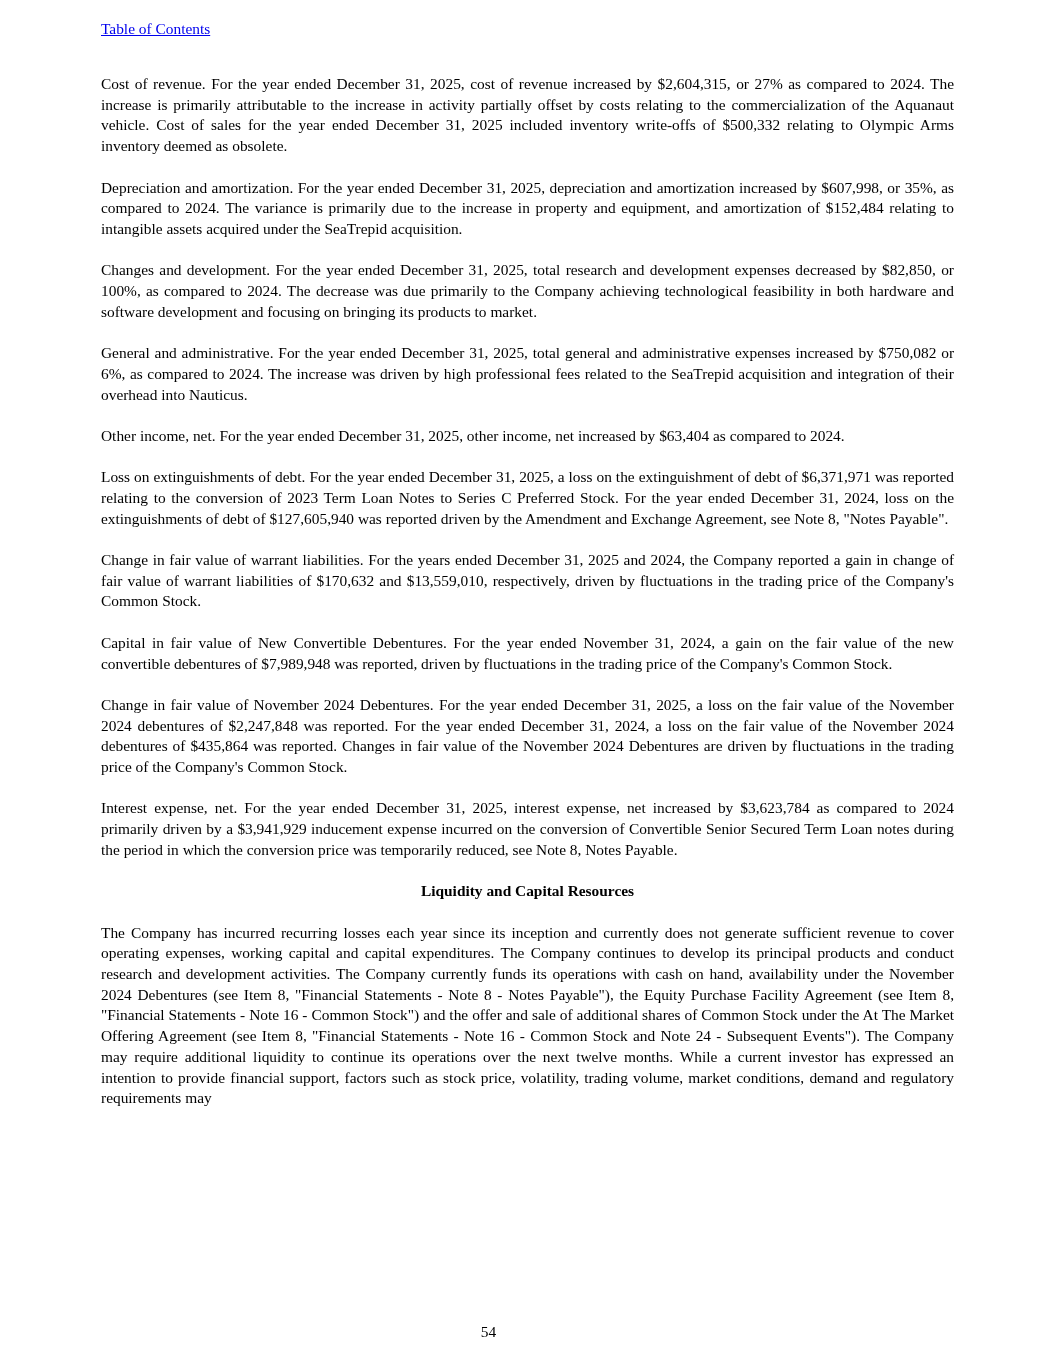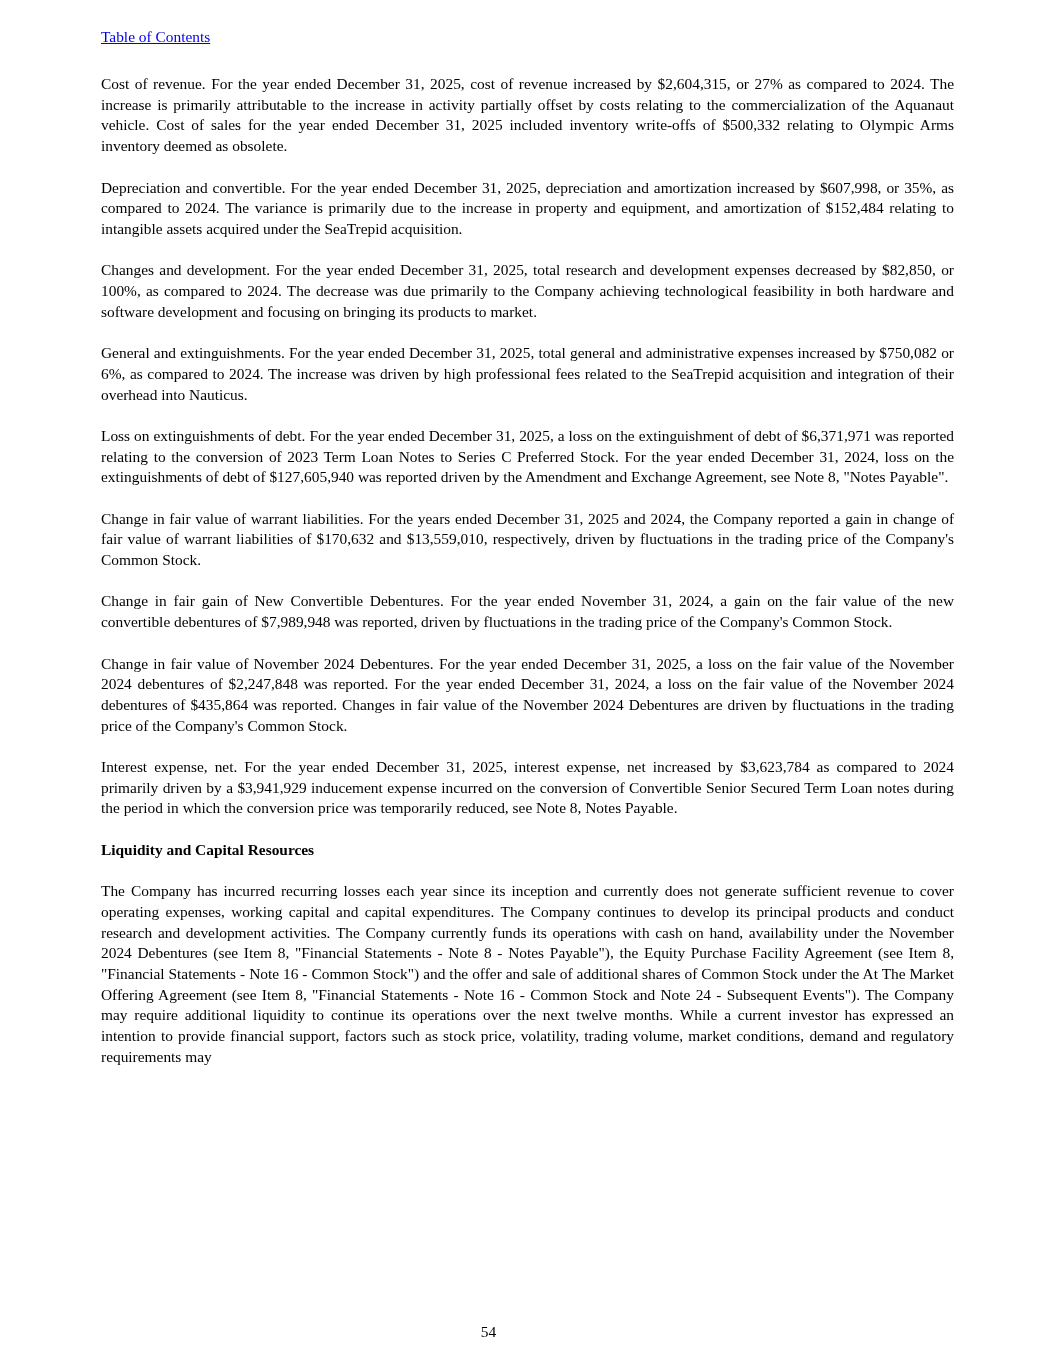--- a/index.html
+++ b/index.html
@@ -14,58 +14,59 @@
     overflow: hidden;
   }
   .toc-link {
     position: absolute;
     left: 101px;
     top: 19px;
     color: #0000ee;
     text-decoration: underline;
     font-size: 15.4px;
     cursor: pointer;
-    margin-top: 8px;
   }
   .content {
     position: absolute;
     left: 101px;
     top: 74px;
     width: 853px;
   }
   .para {
     margin: 0 0 20.7px 0;
     text-align: justify;
   }
   .para .lead { }
   .heading {
     margin: 0 0 20.7px 0;
     font-weight: bold;
+    text-align: center;
   }
   .page-num {
     position: absolute;
     left: 0;
     width: 977px;
     top: 1322px;
     text-align: center;
     font-size: 15.4px;
   }
 </style>
 </head>
 <body>
 
 <a class="toc-link">Table of Contents</a>
 
 <div class="content">
   <p class="para"><span class="lead">Cost of revenue.</span><span> For the year ended December 31, 2025, cost of revenue increased by $2,604,315, or 27% as compared to 2024. The increase is primarily attributable to the increase in activity partially offset by costs relating to the commercialization of the Aquanaut vehicle. Cost of sales for the year ended December 31, 2025 included inventory write-offs of $500,332 relating to Olympic Arms inventory deemed as obsolete.</span></p>
-  <p class="para"><span class="lead">Depreciation and convertible.</span><span> For the year ended December 31, 2025, depreciation and amortization increased by $607,998, or 35%, as compared to 2024.  The variance is primarily due to the increase in property and equipment, and amortization of $152,484 relating to intangible assets acquired under the SeaTrepid acquisition.</span></p>
+  <p class="para"><span class="lead">Depreciation and amortization.</span><span> For the year ended December 31, 2025, depreciation and amortization increased by $607,998, or 35%, as compared to 2024.  The variance is primarily due to the increase in property and equipment, and amortization of $152,484 relating to intangible assets acquired under the SeaTrepid acquisition.</span></p>
   <p class="para"><span class="lead">Changes and development</span><span>. For the year ended December 31, 2025, total research and development expenses decreased by $82,850, or 100%, as compared to 2024. The decrease was due primarily to the Company achieving technological feasibility in both hardware and software development and focusing on bringing its products to market.</span></p>
-  <p class="para"><span class="lead">General and extinguishments.</span><span> For the year ended December 31, 2025, total general and administrative expenses increased by $750,082 or 6%, as compared to 2024. The increase was driven by high professional fees related to the SeaTrepid acquisition and integration of their overhead into Nauticus.</span></p>
+  <p class="para"><span class="lead">General and administrative.</span><span> For the year ended December 31, 2025, total general and administrative expenses increased by $750,082 or 6%, as compared to 2024. The increase was driven by high professional fees related to the SeaTrepid acquisition and integration of their overhead into Nauticus.</span></p>
+  <p class="para"><span class="lead">Other income, net.</span><span> For the year ended December 31, 2025, other income, net increased by $63,404 as compared to 2024.</span></p>
   <p class="para"><span class="lead">Loss on extinguishments of debt.</span><span> For the year ended December 31, 2025, a loss on the extinguishment of debt of $6,371,971 was reported relating to the conversion of 2023 Term Loan Notes to Series C Preferred Stock. For the year ended December 31, 2024, loss on the extinguishments of debt of $127,605,940  was reported driven by the Amendment and Exchange Agreement, see Note 8, "Notes Payable".</span></p>
   <p class="para"><span class="lead">Change in fair value of warrant liabilities.</span><span> For the years ended December 31, 2025 and 2024, the Company reported a gain in change of fair value of warrant liabilities of $170,632 and $13,559,010, respectively, driven by fluctuations in the trading price of the Company's Common Stock.</span></p>
-  <p class="para"><span class="lead">Change in fair gain of New Convertible Debentures.</span><span>  For the year ended November 31, 2024, a gain on the fair value of the new convertible debentures of $7,989,948 was reported, driven by fluctuations in the trading price of the Company's Common Stock.</span></p>
+  <p class="para"><span class="lead">Capital in fair value of New Convertible Debentures.</span><span>  For the year ended November 31, 2024, a gain on the fair value of the new convertible debentures of $7,989,948 was reported, driven by fluctuations in the trading price of the Company's Common Stock.</span></p>
   <p class="para"><span class="lead">Change in fair value of November 2024 Debentures.</span><span> For the year ended December 31, 2025, a loss on the fair value of the November 2024 debentures of $2,247,848  was reported.  For the year ended December 31, 2024, a loss on the fair value of the November 2024 debentures of $435,864 was reported. Changes in fair value of the November 2024 Debentures are driven by fluctuations in the trading price of the Company's Common Stock.</span></p>
   <p class="para"><span class="lead">Interest expense, net.</span><span> For the year ended December 31, 2025, interest expense, net increased by $3,623,784 as compared to 2024 primarily driven by a $3,941,929 inducement expense incurred on the conversion of Convertible Senior Secured Term Loan notes during the period in which the conversion price was temporarily reduced, see Note 8, Notes Payable.</span></p>
   <p class="heading">Liquidity and Capital Resources</p>
   <p class="para">The Company has incurred recurring losses each year since its inception and currently does not generate sufficient revenue to cover operating expenses, working capital and capital expenditures. The Company continues to develop its principal products and conduct research and development activities. The Company currently funds its operations with cash on hand, availability under the November 2024 Debentures (see Item 8, "Financial Statements - Note 8 - Notes Payable"), the Equity Purchase Facility Agreement (see Item 8, "Financial Statements - Note 16 - Common Stock") and the offer and sale of additional shares of Common Stock under the At The Market Offering Agreement (see Item 8, "Financial Statements - Note 16 - Common Stock and Note 24 - Subsequent Events"). The Company may require additional liquidity to continue its operations over the next twelve months. While a current investor has expressed an intention to provide financial support, factors such as stock price, volatility, trading volume, market conditions, demand and regulatory requirements may</p>
 </div>
 
 <div class="page-num">54</div>
 
 </body></html>

